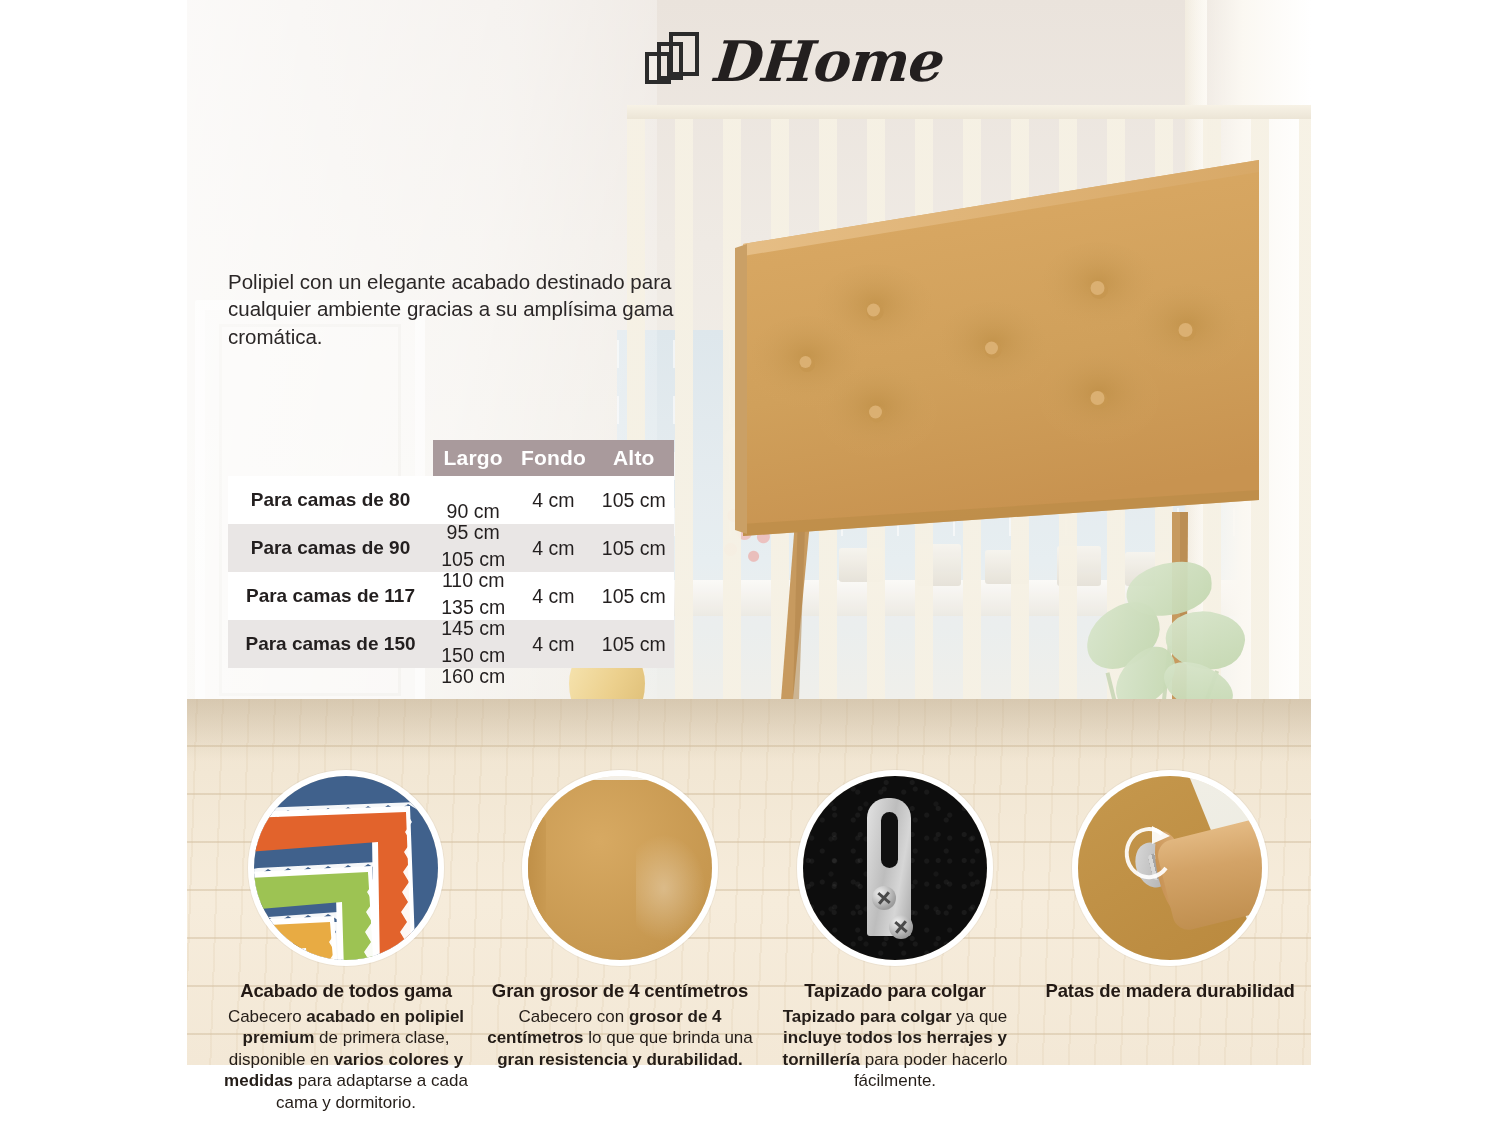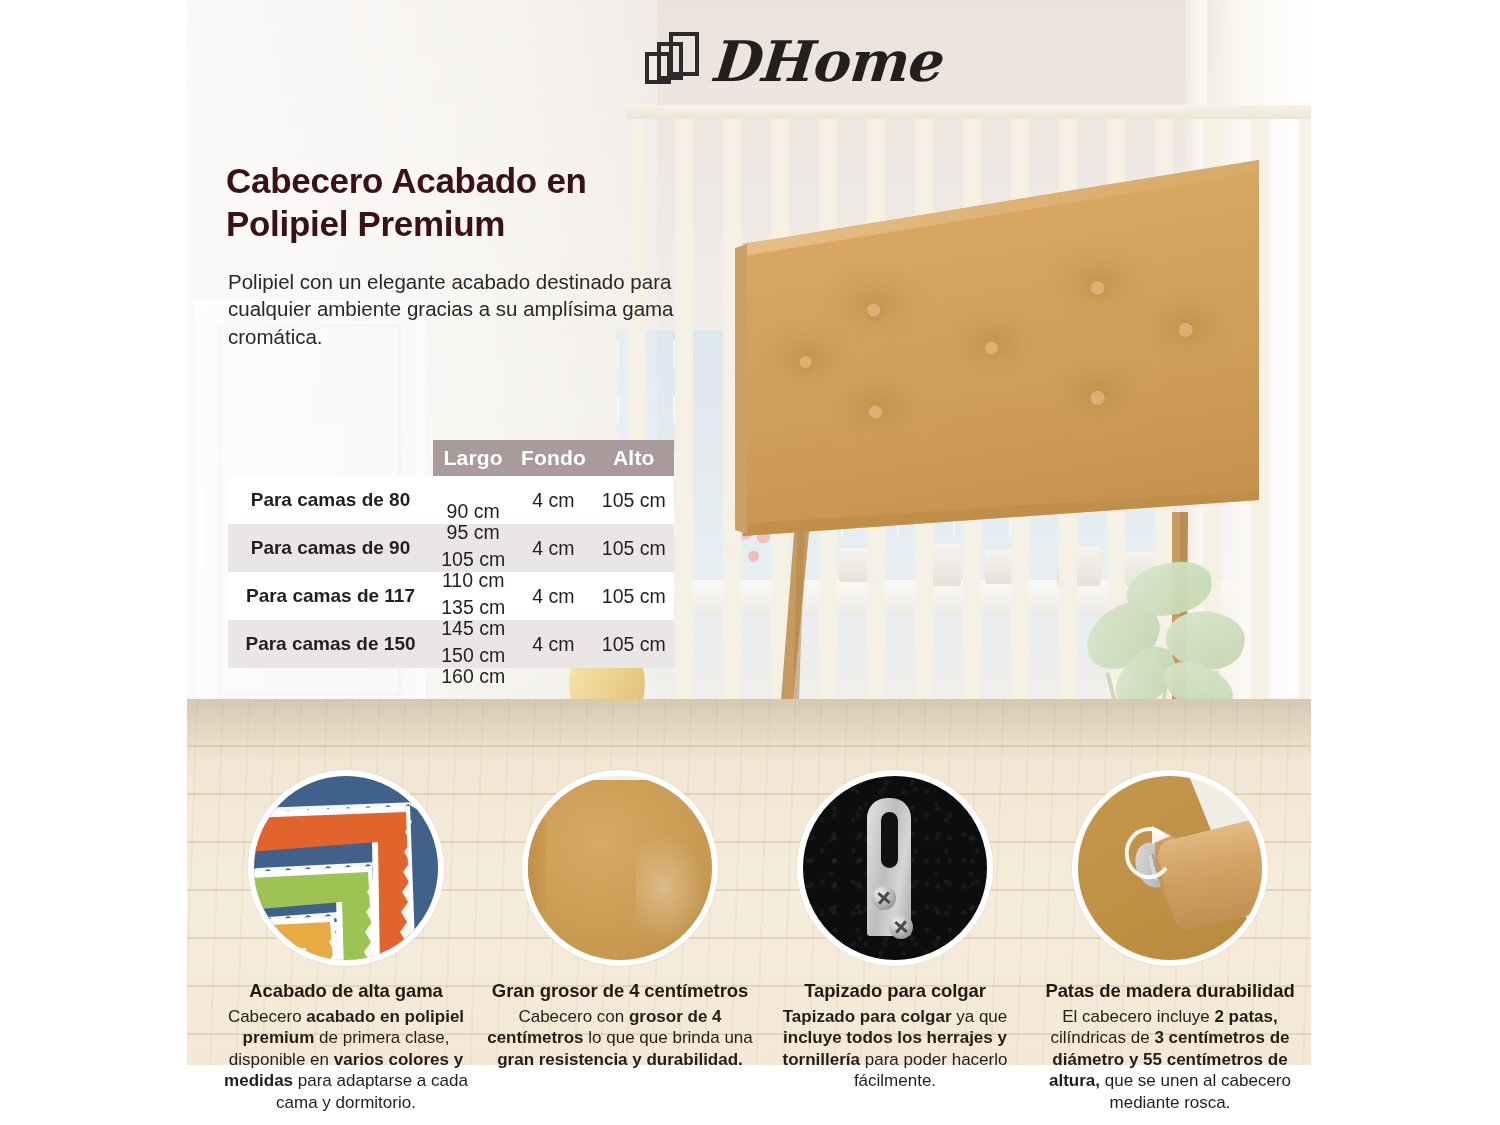--- a/index.html
+++ b/index.html
@@ -449,21 +449,20 @@
 
   <div class="logo">
     <div class="logo-mark">
       <div class="logo-sq" style="left:0px;  top:22px; width:26px; height:32px;"></div>
       <div class="logo-sq" style="left:12px; top:12px; width:26px; height:38px;"></div>
       <div class="logo-sq" style="left:24px; top:2px;  width:30px; height:44px;"></div>
     </div>
     <div class="logo-text">DHome</div>
   </div>
 
-  <div class="title">Cabecero Acabado en Polipiel Premium</div>
   <div class="para para-1">Polipiel con un elegante acabado destinado para cualquier ambiente gracias a su amplísima gama cromática.</div>
 
   <div class="table">
     <div class="t-head">
       <div class="spacer"></div>
       <div class="hcell">Largo</div>
       <div class="hcell">Fondo</div>
       <div class="hcell">Alto</div>
     </div>
 
@@ -511,21 +510,21 @@
             <path d="M -6 36 l 10 6 l 10 -7 l 10 6 l 10 -7 l 10 6 l 10 -7 l 10 6 l 10 -7 l 10 6 l 10 -7 l 10 6 l 10 -7 l 10 6 l 10 -7 l 10 6 l 10 -7 l 10 6 l 0 -8 l -160 6 z" opacity=".95"></path>
             <path d="M -6 94 l 10 6 l 10 -7 l 10 6 l 10 -7 l 10 6 l 10 -7 l 10 6 l 10 -7 l 10 6 l 10 -7 l 10 6 l 10 -7 l 10 6 l 0 -8 l -120 6 z" opacity=".95"></path>
             <path d="M -6 142 l 10 6 l 10 -7 l 10 6 l 10 -7 l 10 6 l 10 -7 l 10 6 l 10 -7 l 10 6 l 0 -8 l -84 6 z" opacity=".95"></path>
             <path d="M 152 36 l 6 10 l -7 10 l 6 10 l -7 10 l 6 10 l -7 10 l 6 10 l -7 10 l 6 10 l -7 10 l 6 10 l -7 10 l 6 10 l -7 10 l 6 10 l 8 0 l -6 -160 z" opacity=".95"></path>
             <path d="M 114 96 l 6 10 l -7 10 l 6 10 l -7 10 l 6 10 l -7 10 l 6 10 l -7 10 l 6 10 l -7 10 l 6 10 l 8 0 l -6 -100 z" opacity=".95"></path>
             <path d="M 76 146 l 6 10 l -7 10 l 6 10 l -7 10 l 6 10 l 8 0 l -4 -50 z" opacity=".95"></path>
           </g>
           <rect x="0" y="0" width="196" height="196" fill="none"></rect>
         </svg>
       </div>
-      <div class="feat-title">Acabado de alta gama</div>
+      <div class="feat-title">Acabado de todos gama</div>
       <div class="feat-body">
         Cabecero <b>acabado en polipiel premium</b> de primera clase, disponible en <b>varios colores y medidas</b> para adaptarse a cada cama y dormitorio.
       </div>
     </div>
 
     <div class="feat feat-2">
       <div class="circle">
         <div class="leather-bg"></div>
         <div class="leather-body"></div>
         <div class="leather-fold"></div>
@@ -560,19 +559,16 @@
         <div class="insert"></div>
         <div class="bolt"></div>
         <div class="leg-wood-end"></div>
         <div class="leg-wood"></div>
         <svg class="rot-arrow" viewBox="0 0 54 62">
           <path d="M 40 10 A 22 24 0 1 0 44 44" fill="none" stroke="#ffffff" stroke-width="4" opacity=".92"></path>
           <polygon points="30,2 48,12 30,20" fill="#ffffff" opacity=".92"></polygon>
         </svg>
       </div>
       <div class="feat-title">Patas de madera durabilidad</div>
-      <div class="feat-body">
-        El cabecero incluye <b>2 patas,</b> cilíndricas de <b>3 centímetros de diámetro y 55 centímetros de altura,</b> que se unen al cabecero mediante rosca.
-      </div>
     </div>
 
   </div>
 </div>
 
 </body></html>

